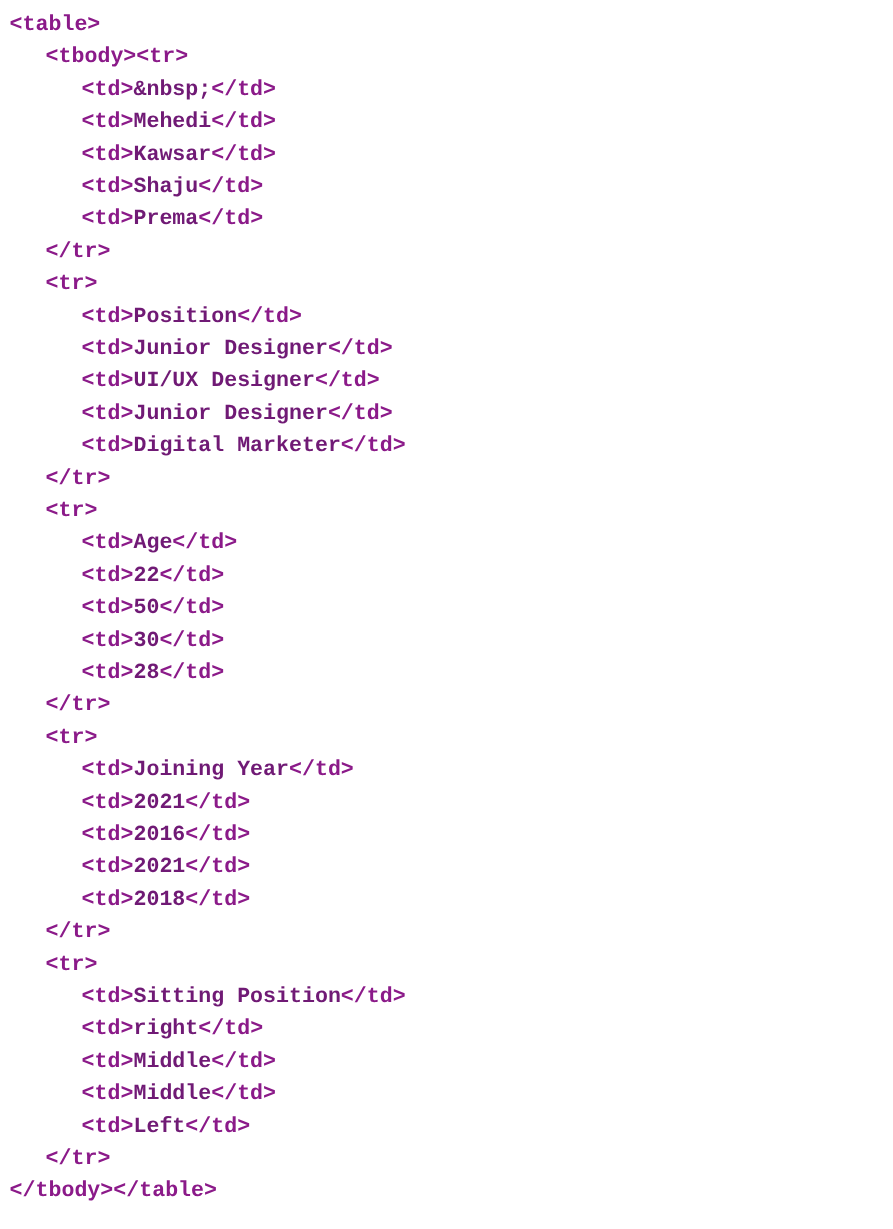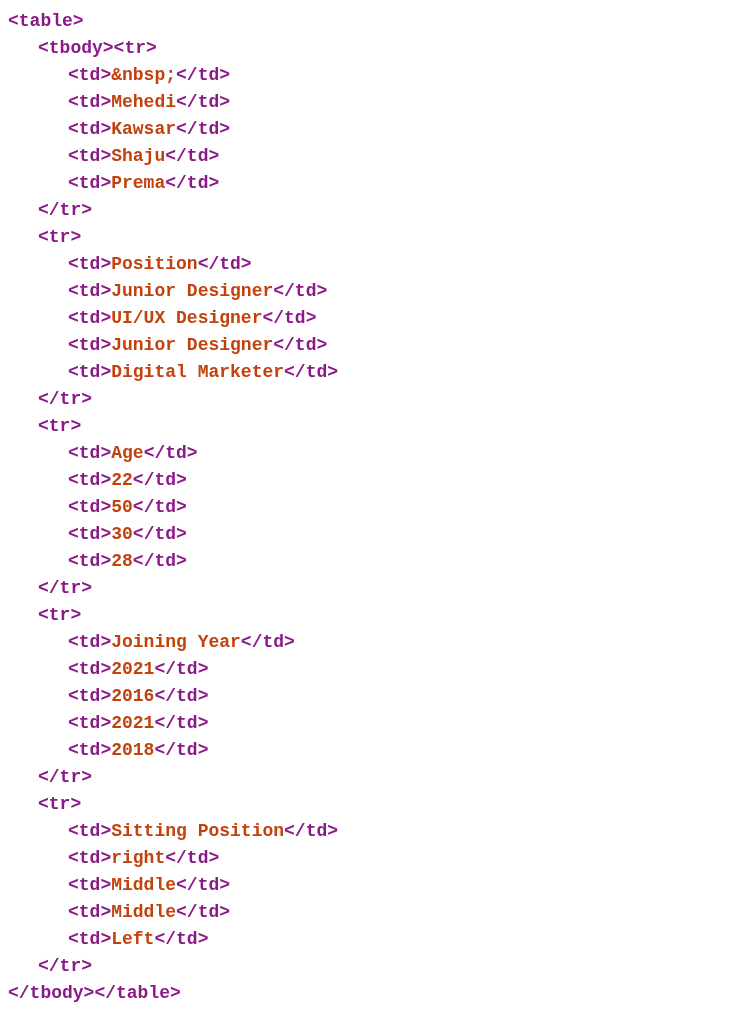--- a/index.html
+++ b/index.html
@@ -12,19 +12,19 @@
       font-weight: 600;
       color: #000000;
     }
     .code-block {
       white-space: pre;
     }
     .tag {
       color: #8b1a89;
     }
     .txt {
-      color: #c2410c;
+      color: #701a75;
     }
   </style>
 </head>
 <body>
 
 <div class="code-block" id="code-container"><div style="padding-left: 0px;"><span class="tag">&lt;table&gt;</span></div><div style="padding-left: 30px;"><span class="tag">&lt;tbody&gt;&lt;tr&gt;</span></div><div style="padding-left: 60px;"><span class="tag">&lt;td&gt;</span><span class="txt">&amp;nbsp;</span><span class="tag">&lt;/td&gt;</span></div><div style="padding-left: 60px;"><span class="tag">&lt;td&gt;</span><span class="txt">Mehedi</span><span class="tag">&lt;/td&gt;</span></div><div style="padding-left: 60px;"><span class="tag">&lt;td&gt;</span><span class="txt">Kawsar</span><span class="tag">&lt;/td&gt;</span></div><div style="padding-left: 60px;"><span class="tag">&lt;td&gt;</span><span class="txt">Shaju</span><span class="tag">&lt;/td&gt;</span></div><div style="padding-left: 60px;"><span class="tag">&lt;td&gt;</span><span class="txt">Prema</span><span class="tag">&lt;/td&gt;</span></div><div style="padding-left: 30px;"><span class="tag">&lt;/tr&gt;</span></div><div style="padding-left: 30px;"><span class="tag">&lt;tr&gt;</span></div><div style="padding-left: 60px;"><span class="tag">&lt;td&gt;</span><span class="txt">Position</span><span class="tag">&lt;/td&gt;</span></div><div style="padding-left: 60px;"><span class="tag">&lt;td&gt;</span><span class="txt">Junior Designer</span><span class="tag">&lt;/td&gt;</span></div><div style="padding-left: 60px;"><span class="tag">&lt;td&gt;</span><span class="txt">UI/UX Designer</span><span class="tag">&lt;/td&gt;</span></div><div style="padding-left: 60px;"><span class="tag">&lt;td&gt;</span><span class="txt">Junior Designer</span><span class="tag">&lt;/td&gt;</span></div><div style="padding-left: 60px;"><span class="tag">&lt;td&gt;</span><span class="txt">Digital Marketer</span><span class="tag">&lt;/td&gt;</span></div><div style="padding-left: 30px;"><span class="tag">&lt;/tr&gt;</span></div><div style="padding-left: 30px;"><span class="tag">&lt;tr&gt;</span></div><div style="padding-left: 60px;"><span class="tag">&lt;td&gt;</span><span class="txt">Age</span><span class="tag">&lt;/td&gt;</span></div><div style="padding-left: 60px;"><span class="tag">&lt;td&gt;</span><span class="txt">22</span><span class="tag">&lt;/td&gt;</span></div><div style="padding-left: 60px;"><span class="tag">&lt;td&gt;</span><span class="txt">50</span><span class="tag">&lt;/td&gt;</span></div><div style="padding-left: 60px;"><span class="tag">&lt;td&gt;</span><span class="txt">30</span><span class="tag">&lt;/td&gt;</span></div><div style="padding-left: 60px;"><span class="tag">&lt;td&gt;</span><span class="txt">28</span><span class="tag">&lt;/td&gt;</span></div><div style="padding-left: 30px;"><span class="tag">&lt;/tr&gt;</span></div><div style="padding-left: 30px;"><span class="tag">&lt;tr&gt;</span></div><div style="padding-left: 60px;"><span class="tag">&lt;td&gt;</span><span class="txt">Joining Year</span><span class="tag">&lt;/td&gt;</span></div><div style="padding-left: 60px;"><span class="tag">&lt;td&gt;</span><span class="txt">2021</span><span class="tag">&lt;/td&gt;</span></div><div style="padding-left: 60px;"><span class="tag">&lt;td&gt;</span><span class="txt">2016</span><span class="tag">&lt;/td&gt;</span></div><div style="padding-left: 60px;"><span class="tag">&lt;td&gt;</span><span class="txt">2021</span><span class="tag">&lt;/td&gt;</span></div><div style="padding-left: 60px;"><span class="tag">&lt;td&gt;</span><span class="txt">2018</span><span class="tag">&lt;/td&gt;</span></div><div style="padding-left: 30px;"><span class="tag">&lt;/tr&gt;</span></div><div style="padding-left: 30px;"><span class="tag">&lt;tr&gt;</span></div><div style="padding-left: 60px;"><span class="tag">&lt;td&gt;</span><span class="txt">Sitting Position</span><span class="tag">&lt;/td&gt;</span></div><div style="padding-left: 60px;"><span class="tag">&lt;td&gt;</span><span class="txt">right</span><span class="tag">&lt;/td&gt;</span></div><div style="padding-left: 60px;"><span class="tag">&lt;td&gt;</span><span class="txt">Middle</span><span class="tag">&lt;/td&gt;</span></div><div style="padding-left: 60px;"><span class="tag">&lt;td&gt;</span><span class="txt">Middle</span><span class="tag">&lt;/td&gt;</span></div><div style="padding-left: 60px;"><span class="tag">&lt;td&gt;</span><span class="txt">Left</span><span class="tag">&lt;/td&gt;</span></div><div style="padding-left: 30px;"><span class="tag">&lt;/tr&gt;</span></div><div style="padding-left: 0px;"><span class="tag">&lt;/tbody&gt;&lt;/table&gt;</span></div></div>
 
 </body></html>

